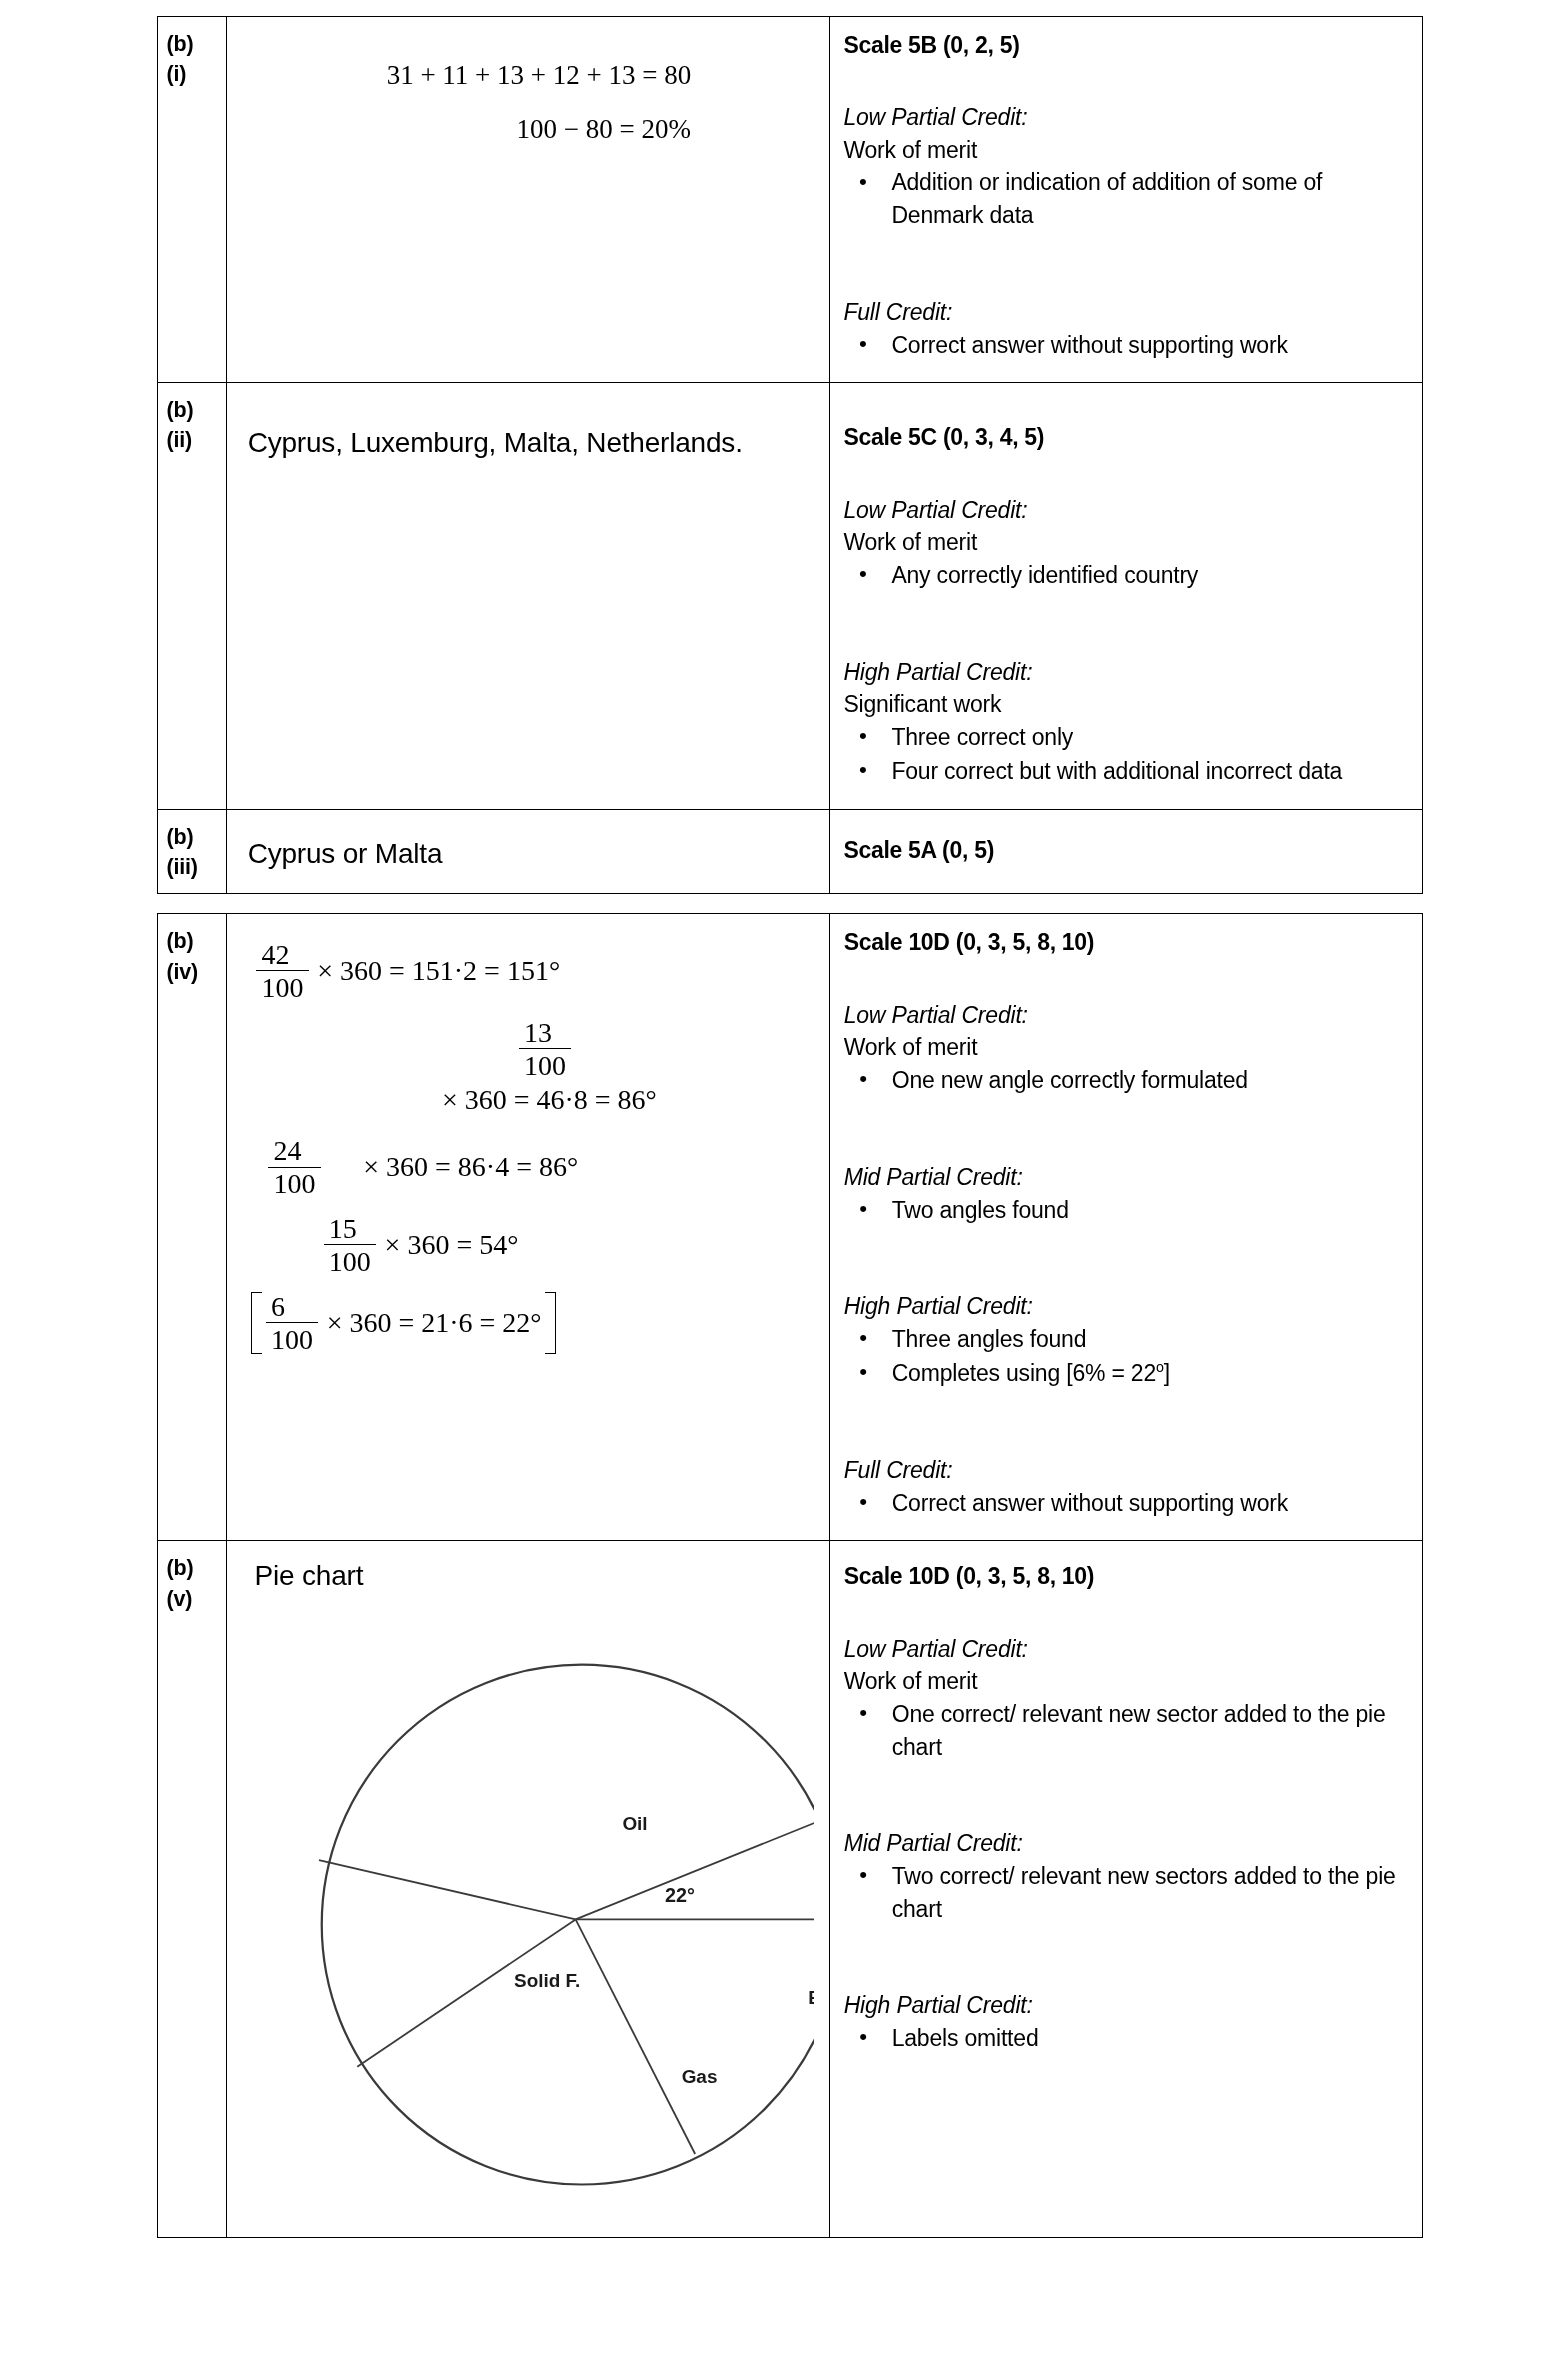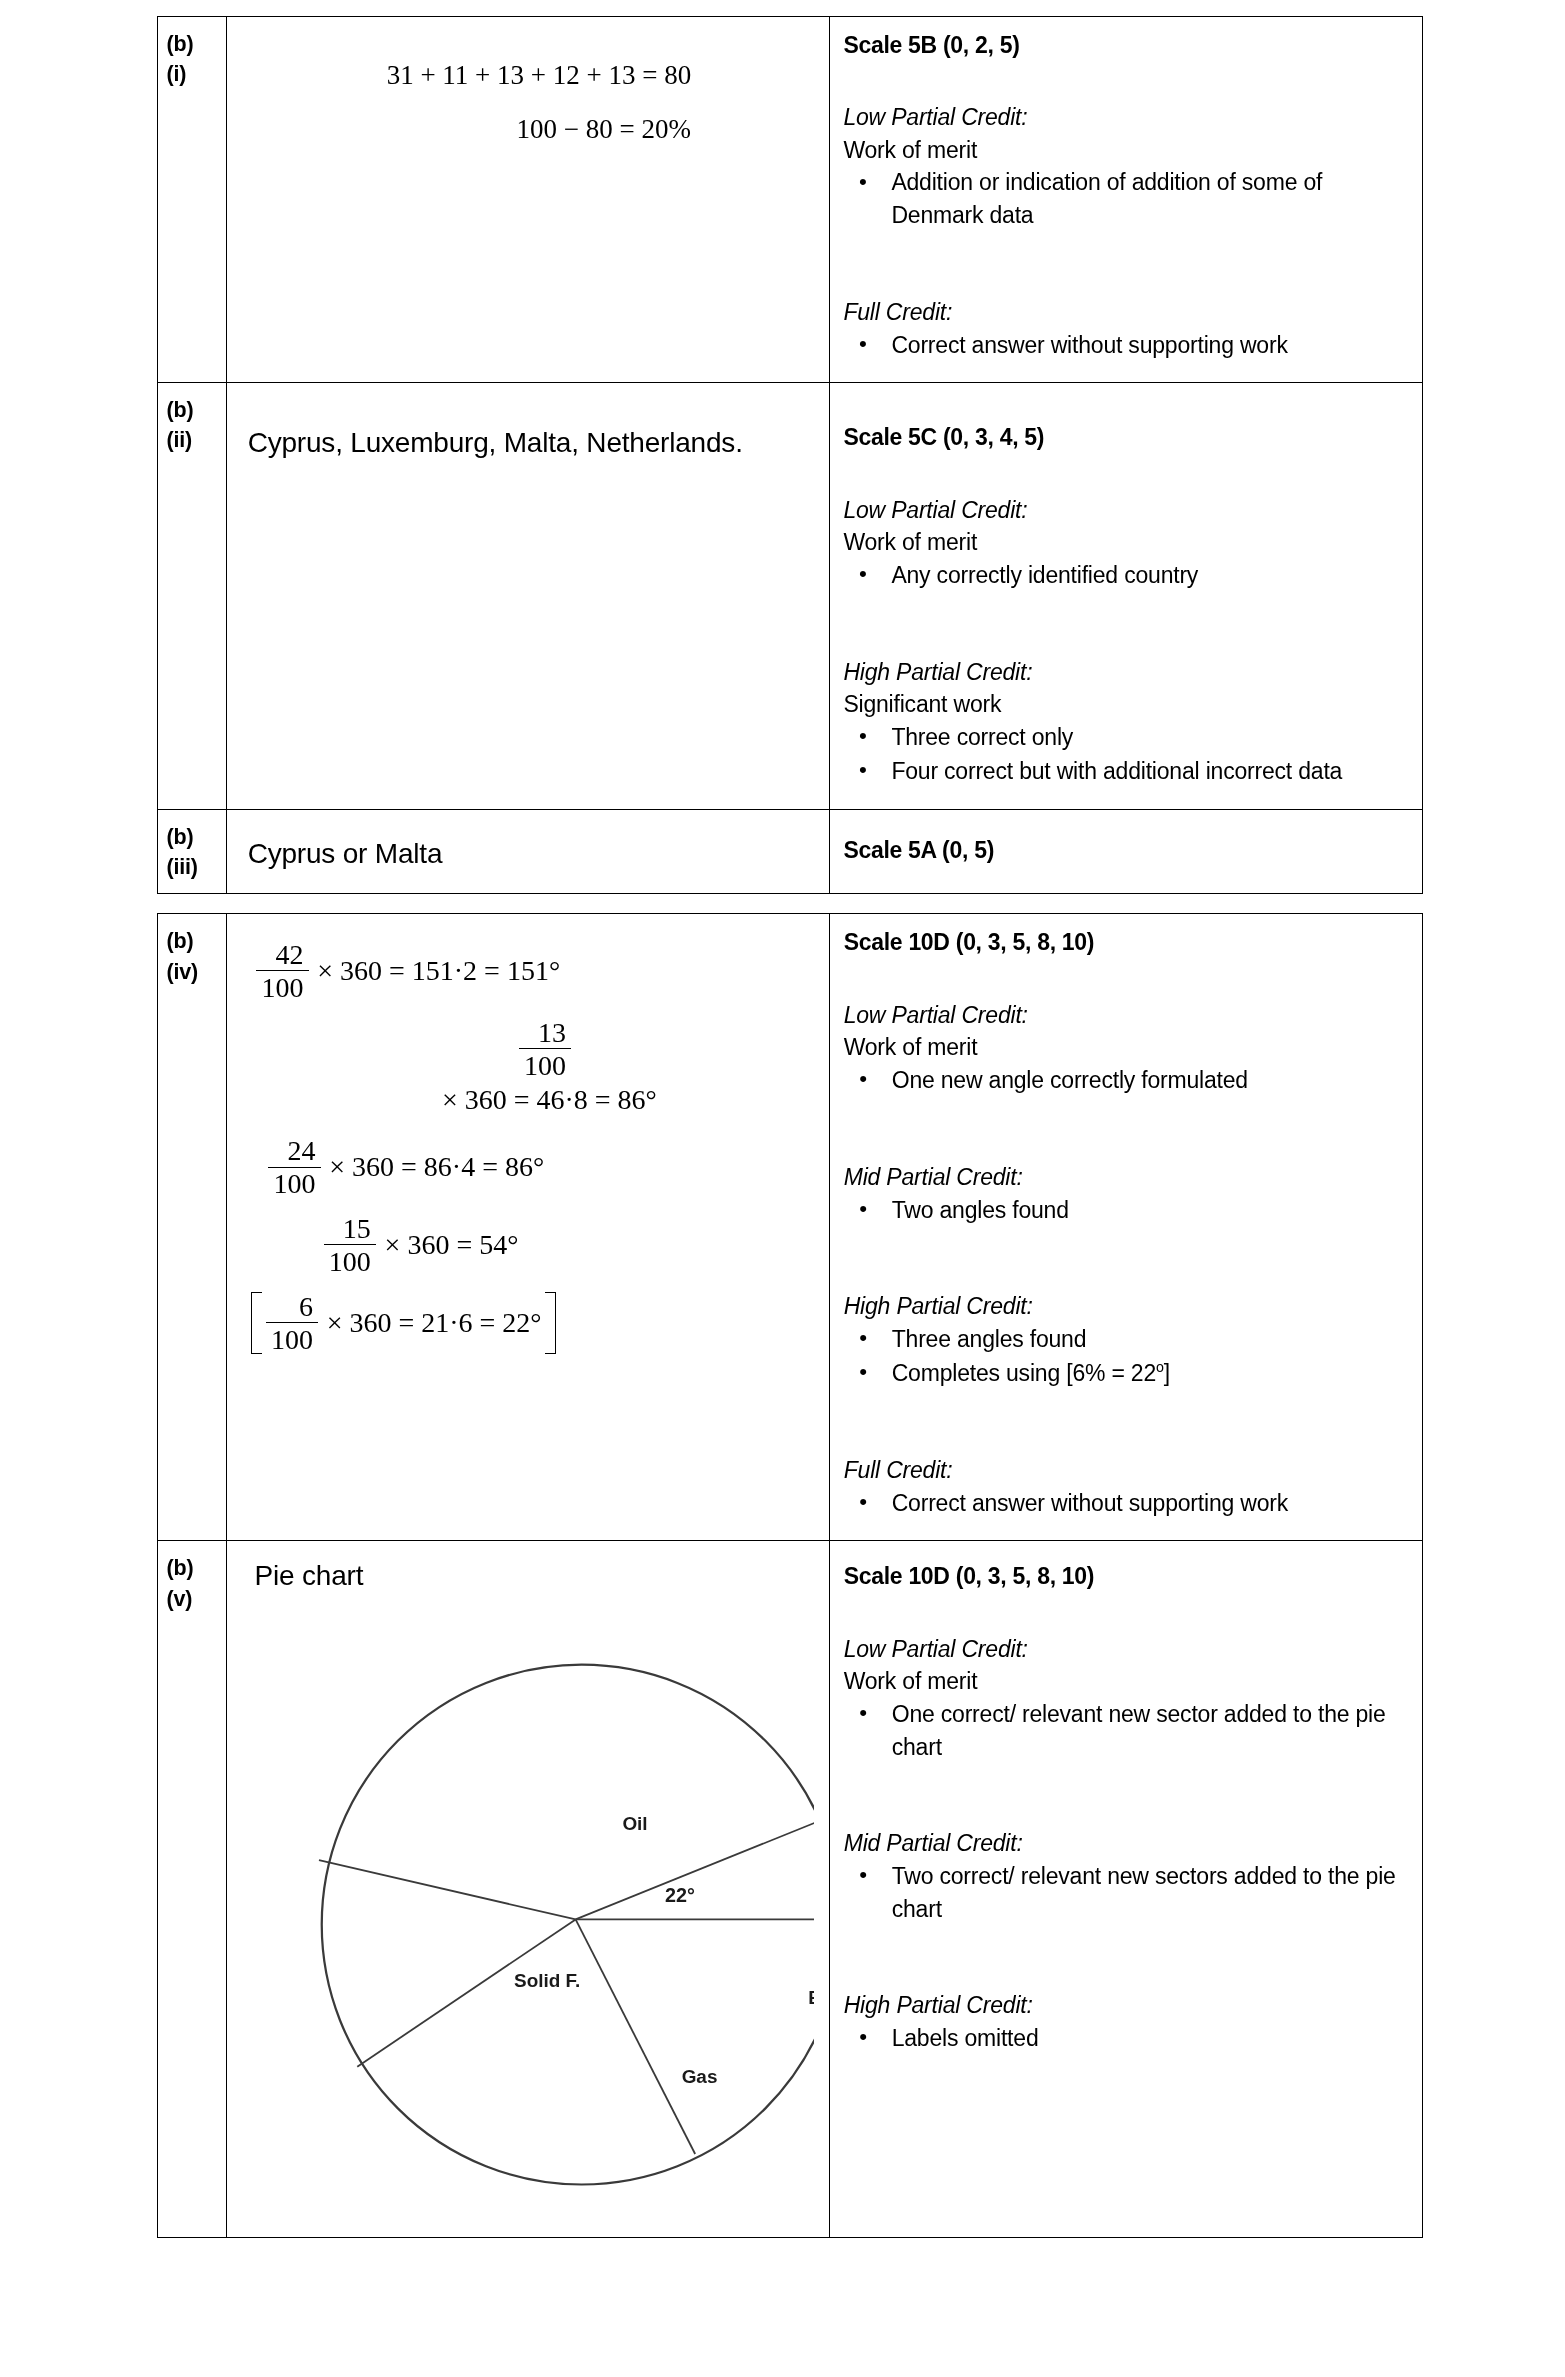--- a/index.html
+++ b/index.html
@@ -107,21 +107,21 @@
   .fracline{
     display:flex;
     align-items:center;
     font-family:"Liberation Serif", serif;
     font-size:28px;
     margin-bottom:15.5px;
   }
   .frac{
     display:inline-flex;
     flex-direction:column;
-    align-items:flex-end;
+    align-items:flex-start;
     justify-content:center;
     vertical-align:middle;
     margin:0 8.6px 0 0;
     line-height:1.05;
   }
   .frac .num{ padding:0 5.2px 0.9px 5.2px; }
   .frac .den{ padding:1.7px 5.2px 0 5.2px; border-top:1.7px solid #000; }
   .rest{ white-space:nowrap; }
 
   .brk{
@@ -256,21 +256,21 @@
             </div>
 
             <div class="fracline" style="margin-left:36px;flex-direction:column;">
               <span class="frac">
                 <span class="num">13</span>
                 <span class="den">100</span>
               </span>
               <span class="rest">× 360 = 46·8 = 86°</span>
             </div>
 
-            <div class="fracline" style="margin-left:20.7px;">
+            <div class="fracline" style="margin-left:20.7px;gap:34px;">
               <span class="frac">
                 <span class="num">24</span>
                 <span class="den">100</span>
               </span>
               <span class="rest">× 360 = 86·4 = 86°</span>
             </div>
 
             <div class="fracline" style="margin-left:76px;">
               <span class="frac">
                 <span class="num">15</span>

